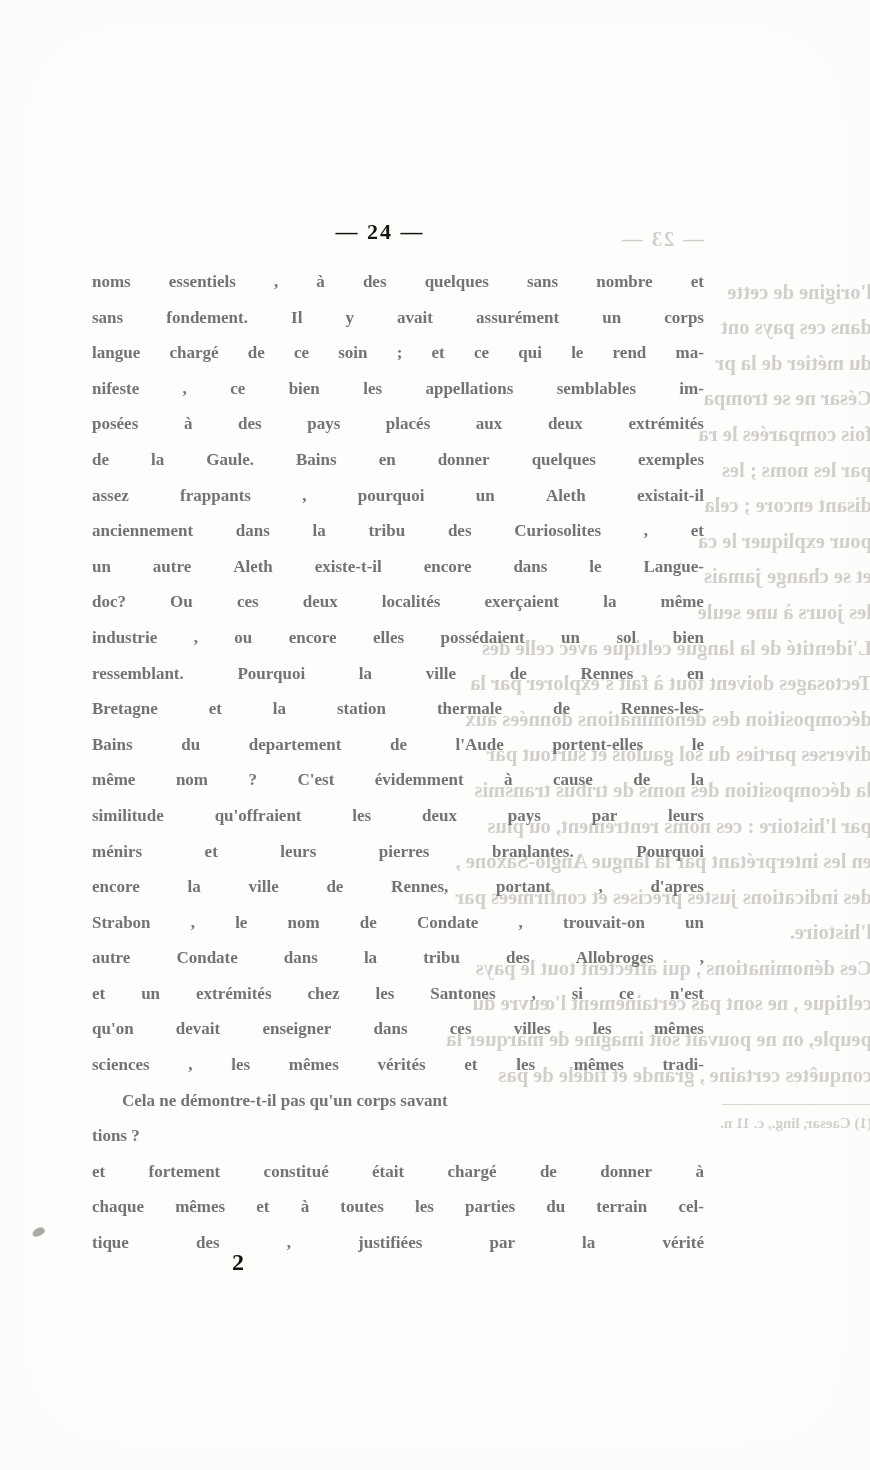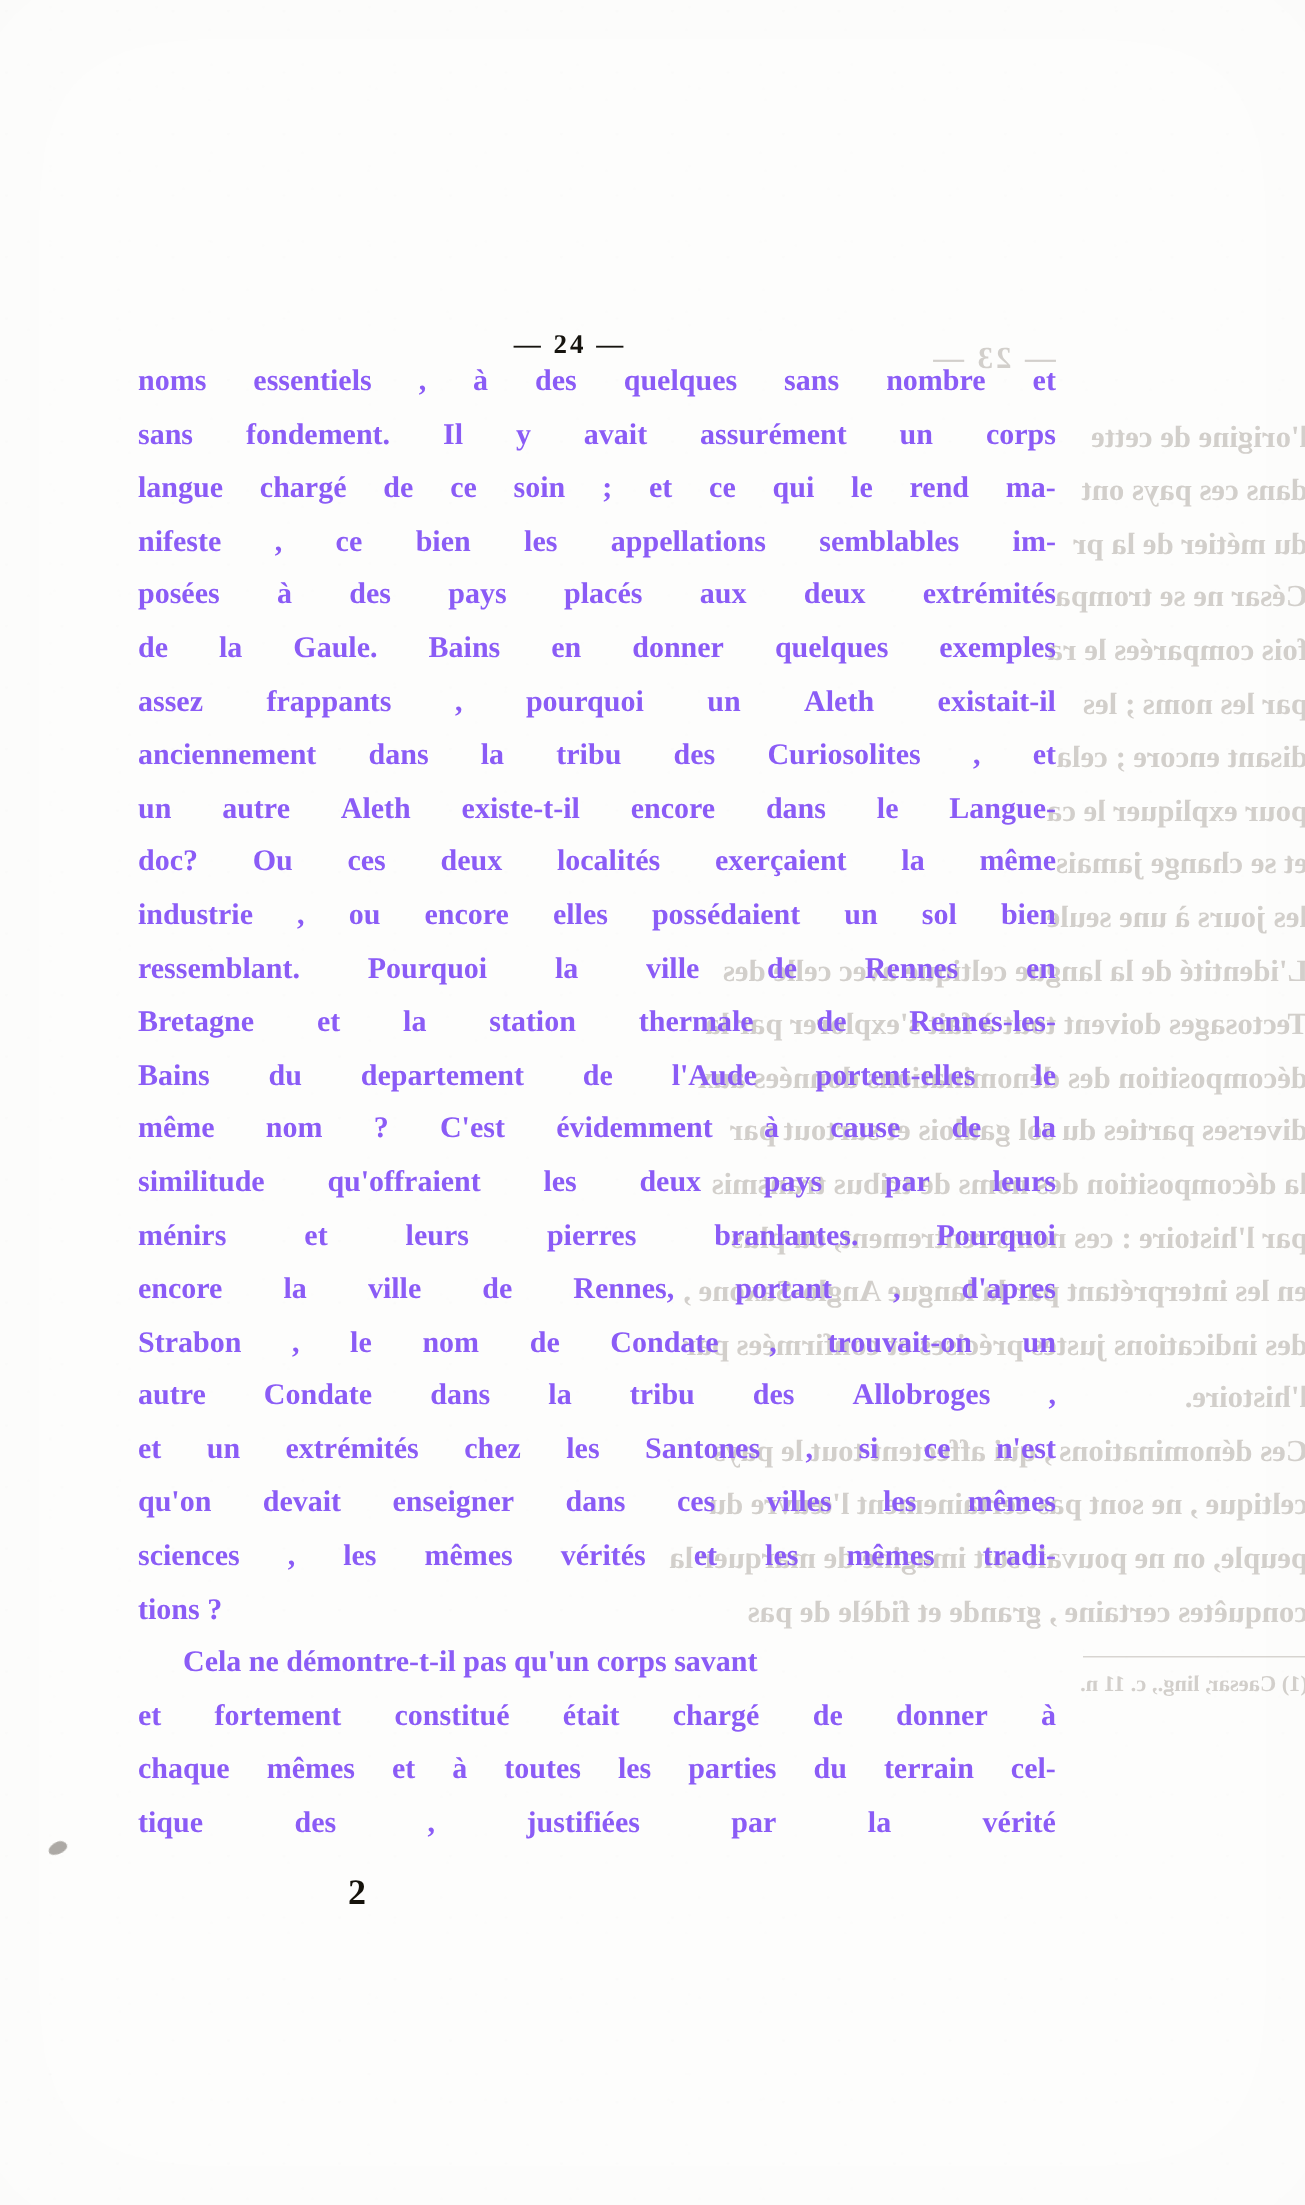--- a/index.html
+++ b/index.html
@@ -71,36 +71,36 @@
   }
   #bleed .bnote { display: block; font-size: 15px; line-height: 22px; }
 
   
   #folio {
     position: absolute;
     top: 219px;
     left: 0;
     width: 760px;
     text-align: center;
-    font-size: 18px;
+    font-size: 22px;
     font-weight: bold;
     letter-spacing: 2px;
     color: #16140f;
   }
 
   
   #body {
     position: absolute;
-    top: 237px;
+    top: 264px;
     left: 92px;
     width: 612px;
-    font-size: 20px;
+    font-size: 17px;
     font-weight: bold;
     line-height: 35.6px;
-    color: #8b5cf6;
+    color: #737373;
     text-align: justify;
   }
   #body .ln {
     display: block;
     white-space: nowrap;
     
   }
   #body .ln.j {
     display: flex;
     justify-content: space-between;
@@ -400,22 +400,22 @@
         <span>sciences</span>
         <span>,</span>
         <span>les</span>
         <span>mêmes</span>
         <span>vérités</span>
         <span>et</span>
         <span>les</span>
         <span>mêmes</span>
         <span>tradi-</span>
       </span>
+      <span class="ln ind last">Cela ne démontre-t-il pas  qu'un corps savant</span>
       <span class="ln last">tions ?</span>
-      <span class="ln ind last">Cela ne démontre-t-il pas  qu'un corps savant</span>
       <span class="ln j">
         <span>et</span>
         <span>fortement</span>
         <span>constitué</span>
         <span>était</span>
         <span>chargé</span>
         <span>de</span>
         <span>donner</span>
         <span>à</span>
       </span>

